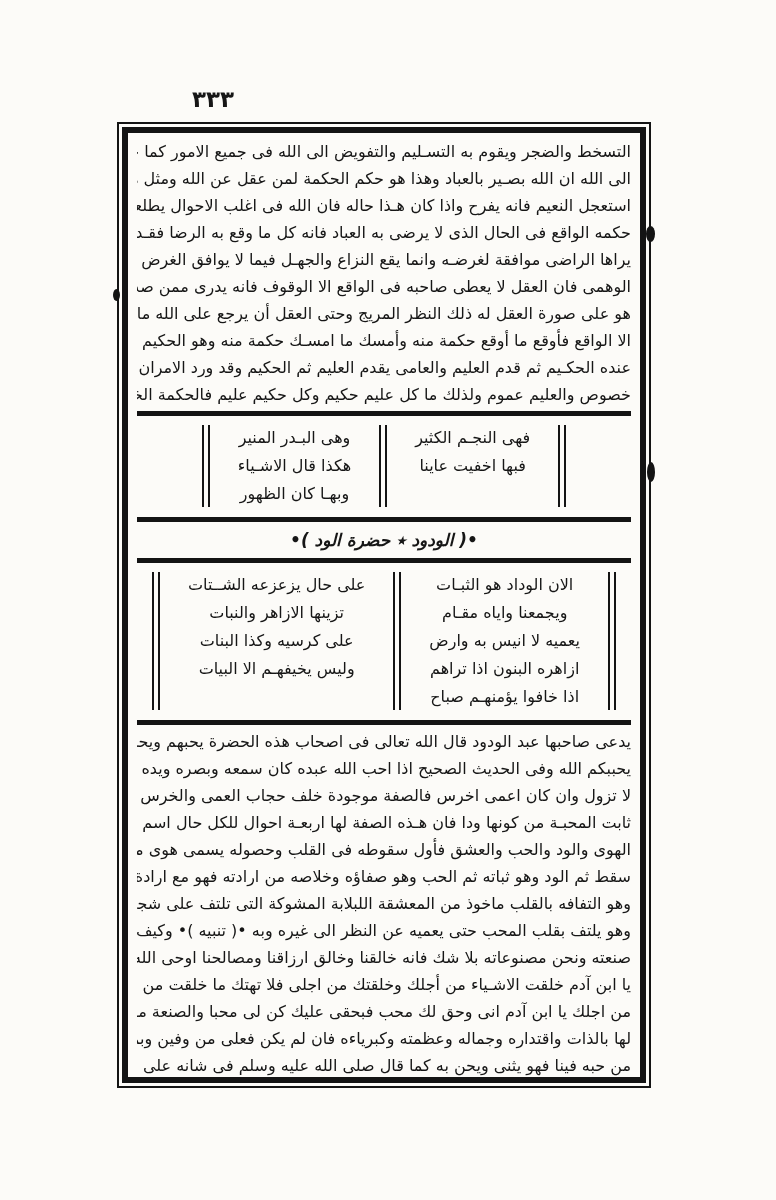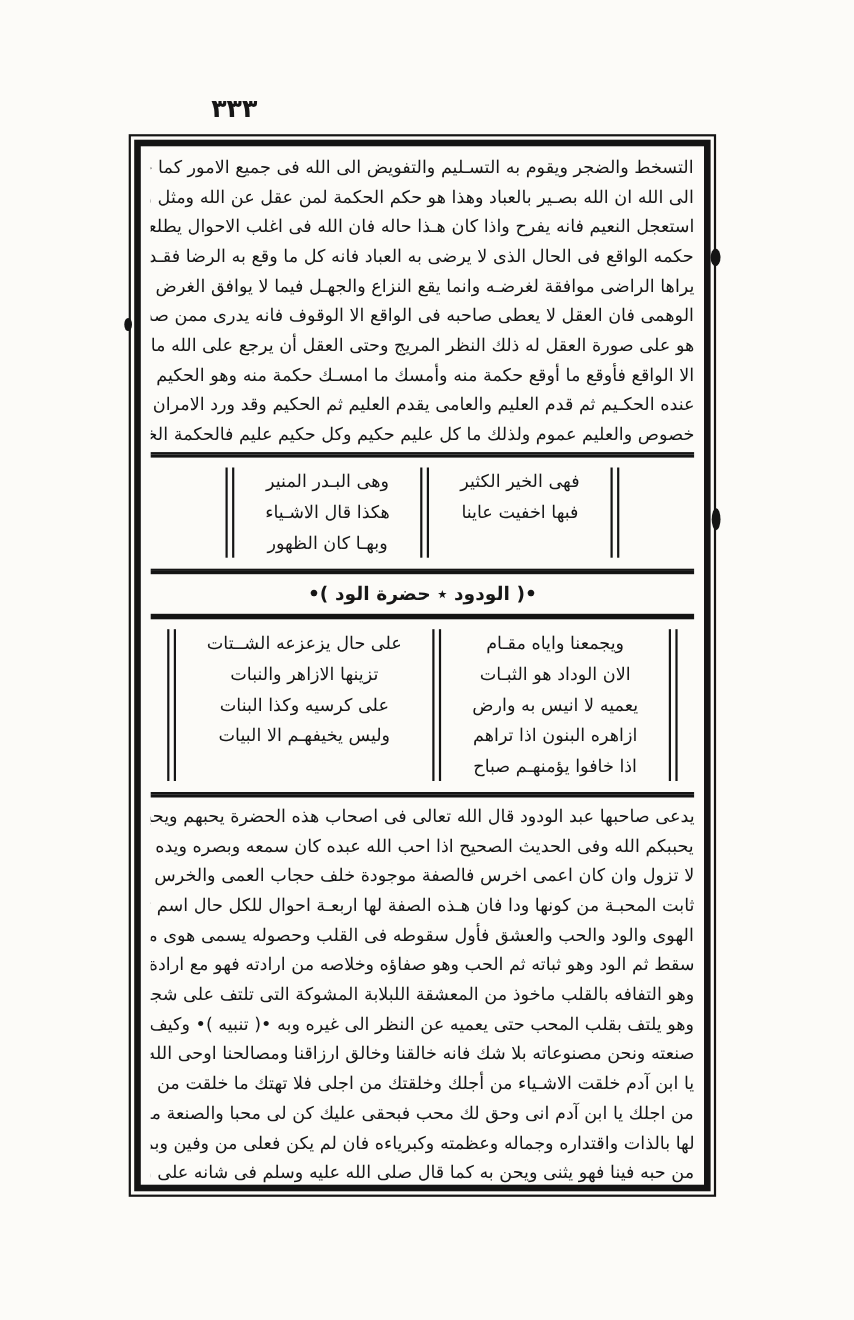--- a/index.html
+++ b/index.html
@@ -43,21 +43,21 @@
   .verse-line{
     font-size:16px;line-height:28px;height:28px;text-align:center;
     direction:rtl;padding:0 28px;white-space:nowrap;
   }
   .verse-bar{
     width:4px;border-right:2px solid #141414;border-left:2px solid #141414;
     margin:1px 0;
   }
   .section-heading{
     height:30px;line-height:30px;text-align:center;direction:rtl;
-    font-size:17px;font-weight:bold;
+    font-size:17px;font-weight:bold;font-style:italic;
   }
   .smudge{position:absolute;background:#141414;border-radius:50%;}
   .smudge-a{left:646px;top:226px;width:9px;height:16px;}
   .smudge-b{left:647px;top:462px;width:8px;height:20px;}
   .smudge-c{left:113px;top:289px;width:7px;height:12px;}
 </style>
 </head>
 <body>
 
 <div class="page-number">٣٣٣</div>
@@ -76,43 +76,43 @@
       <div class="prose-line">الا الواقع فأوقع ما أوقع حكمة منه وأمسك ما امسـك حكمة منه وهو الحكيم العليم فالعارف</div>
       <div class="prose-line">عنده الحكـيم ثم قدم العليم والعامى يقدم العليم ثم الحكيم وقد ورد الامران معا فالحكيم</div>
       <div class="prose-line">خصوص والعليم عموم ولذلك ما كل عليم حكيم وكل حكيم عليم فالحكمة الخير الكثير</div>
     </div>
 
     <div class="rule-double"></div>
 
     <div class="verse-block">
       <div class="verse-bar"></div>
       <div class="verse-col">
-        <div class="verse-line">فهى الخير الكثير</div>
+        <div class="verse-line">فهى النجـم الكثير</div>
         <div class="verse-line">فبها اخفيت عاينا</div>
       </div>
       <div class="verse-bar"></div>
       <div class="verse-col">
         <div class="verse-line">وهى البـدر المنير</div>
         <div class="verse-line">هكذا قال الاشـياء</div>
         <div class="verse-line">وبهـا كان الظهور</div>
       </div>
       <div class="verse-bar"></div>
     </div>
 
     <div class="rule-double"></div>
 
     <div class="section-heading">•( الودود ٭ حضرة الود )•</div>
 
     <div class="rule-double"></div>
 
     <div class="verse-block">
       <div class="verse-bar"></div>
       <div class="verse-col">
+        <div class="verse-line">الان الوداد هو الثبـات</div>
         <div class="verse-line">ويجمعنا واياه مقـام</div>
-        <div class="verse-line">الان الوداد هو الثبـات</div>
         <div class="verse-line">يعميه لا انيس به وارض</div>
         <div class="verse-line">ازاهره البنون اذا تراهم</div>
         <div class="verse-line">اذا خافوا يؤمنهـم صباح</div>
       </div>
       <div class="verse-bar"></div>
       <div class="verse-col">
         <div class="verse-line">على حال يزعزعه الشــتات</div>
         <div class="verse-line">تزينها الازاهر والنبات</div>
         <div class="verse-line">على كرسيه وكذا البنات</div>
         <div class="verse-line">وليس يخيفهـم الا البيات</div>

